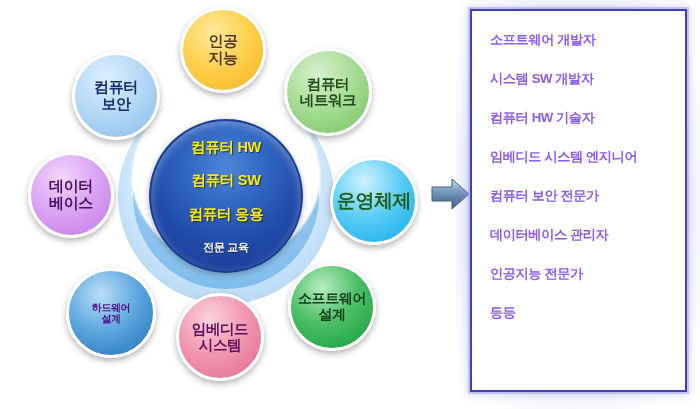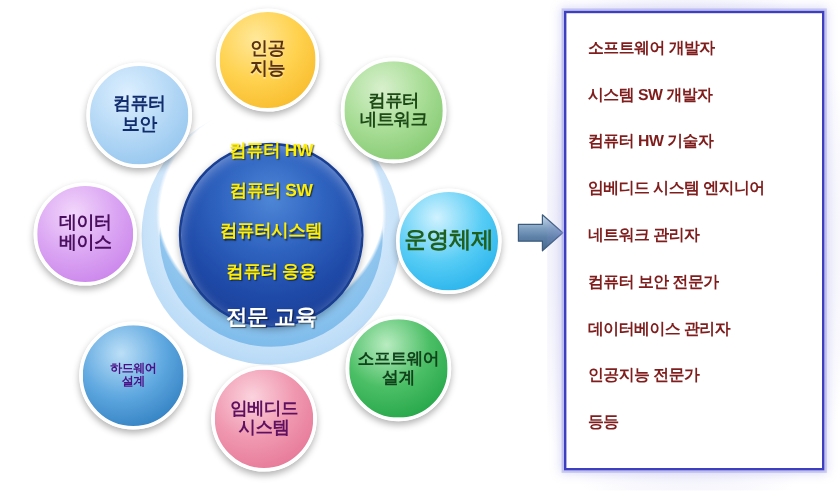--- a/index.html
+++ b/index.html
@@ -76,21 +76,21 @@
     color: #ffee00;
     font-size: 14.5px;
     font-weight: bold;
     line-height: 1.15;
     letter-spacing: -0.3px;
     text-shadow: 1px 1px 1px rgba(0,0,0,0.55);
     white-space: nowrap;
   }
   .hub-line.sub {
     color: #ffffff;
-    font-size: 18px;
+    font-size: 11px;
     margin-top: 1px;
     text-align: right;
   }
 
   
   .bubble {
     position: absolute;
     border-radius: 50%;
     box-sizing: border-box;
     display: flex;
@@ -121,21 +121,21 @@
                 color:#4a0f5e; font-size:15px; }
   .b-os       { left:330px; top:157px;  width:88px;  height:88px;
                 background: radial-gradient(circle at 38% 26%, #d0f2ff 0%, #56ccf5 48%, #14a8e8 100%);
                 color:#20601f; font-size:19px; }
   .b-hwdesign { left:66px;  top:268px;  width:90px;  height:90px;
                 background: radial-gradient(circle at 38% 28%, #bcdff7 0%, #5fa8e0 45%, #1f6fb5 100%);
                 color:#4c0f86; font-size:10px; }
   .b-swdesign { left:288px; top:263px;  width:88px;  height:88px;
                 background: radial-gradient(circle at 38% 26%, #b9ecc1 0%, #4cbf66 45%, #149b3c 100%);
                 color:#12421c; font-size:14px; }
-  .b-embedded { left:176px; top:305px;  width:88px;  height:88px;
+  .b-embedded { left:176px; top:293px;  width:88px;  height:88px;
                 background: radial-gradient(circle at 38% 28%, #fbd3de 0%, #f098b0 45%, #e26a8c 100%);
                 color:#5f1160; font-size:14.5px; }
 
   
   .arrow {
     position: absolute;
     left: 428px;
     top: 172px;
     width: 44px;
     height: 44px;
@@ -166,41 +166,40 @@
     box-shadow: 0 0 0 2px rgba(150,150,230,0.45),
                 0 0 8px 3px rgba(150,150,230,0.35);
     padding: 20px 0 0 0;
   }
   .panel-list {
     list-style: none;
     margin: 0;
     padding: 0 0 0 18px;
   }
   .panel-list li {
-    color: #7f1d1d;
+    color: #8b5cf6;
     font-size: 13.2px;
     font-weight: bold;
     letter-spacing: -0.4px;
     margin-bottom: 21px;
     white-space: nowrap;
   }
   .panel-list li:last-child { margin-bottom: 0; }
 </style>
 </head>
 <body>
 
 <div id="stage">
 
   <div class="hub-halo-outer"></div>
   <div class="hub-halo-inner"></div>
 
   <div class="hub-core">
     <div class="hub-line">컴퓨터 HW</div>
     <div class="hub-line">컴퓨터 SW</div>
-    <div class="hub-line">컴퓨터시스템</div>
     <div class="hub-line">컴퓨터 응용</div>
     <div class="hub-line sub">전문 교육</div>
   </div>
 
   <div class="bubble b-ai">
     <span>인공</span>
     <span>지능</span>
   </div>
 
   <div class="bubble b-security">
@@ -251,21 +250,20 @@
     </svg>
   </div>
 
   <div class="panel-glow"></div>
   <div class="panel">
     <ul class="panel-list">
       <li>소프트웨어 개발자</li>
       <li>시스템 SW 개발자</li>
       <li>컴퓨터 HW 기술자</li>
       <li>임베디드 시스템 엔지니어</li>
-      <li>네트워크 관리자</li>
       <li>컴퓨터 보안 전문가</li>
       <li>데이터베이스 관리자</li>
       <li>인공지능 전문가</li>
       <li>등등</li>
     </ul>
   </div>
 
 </div>
 
 </body></html>

